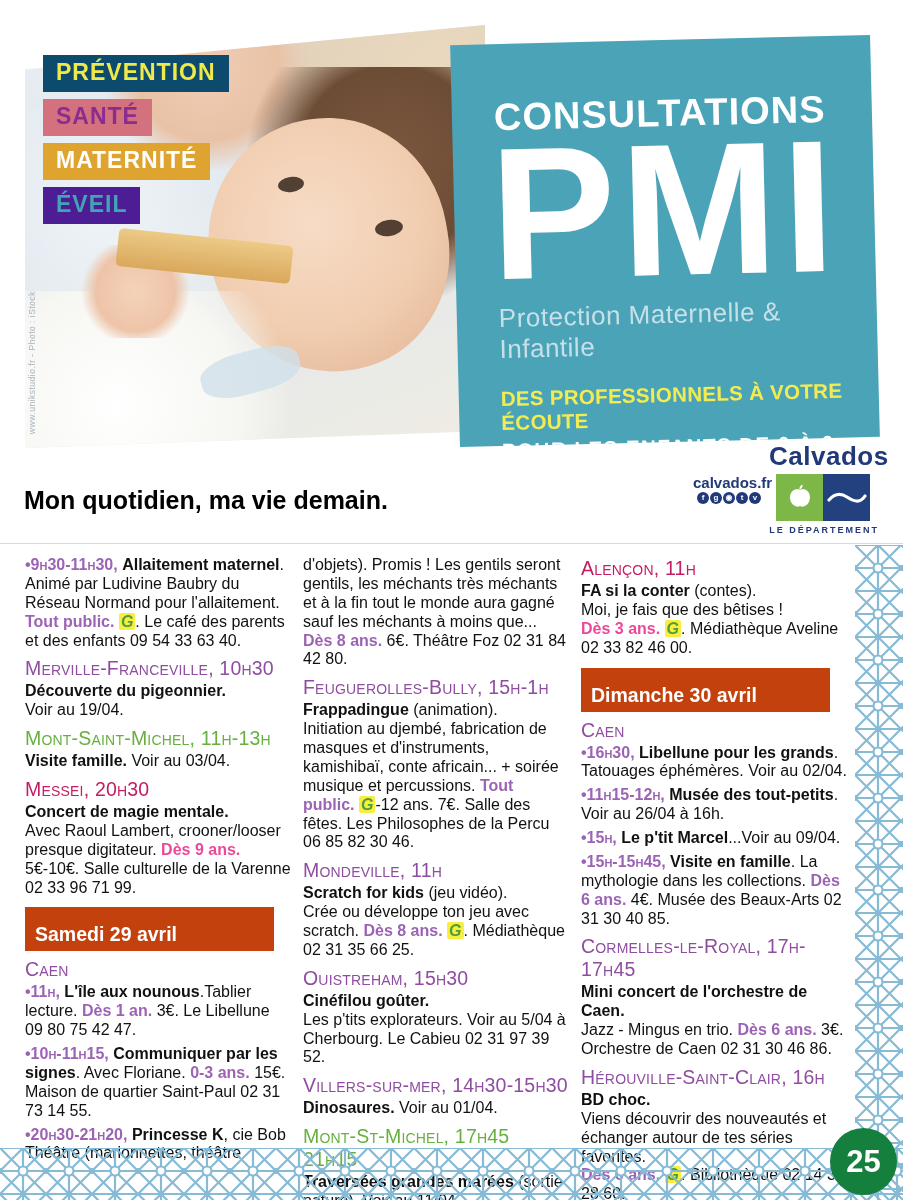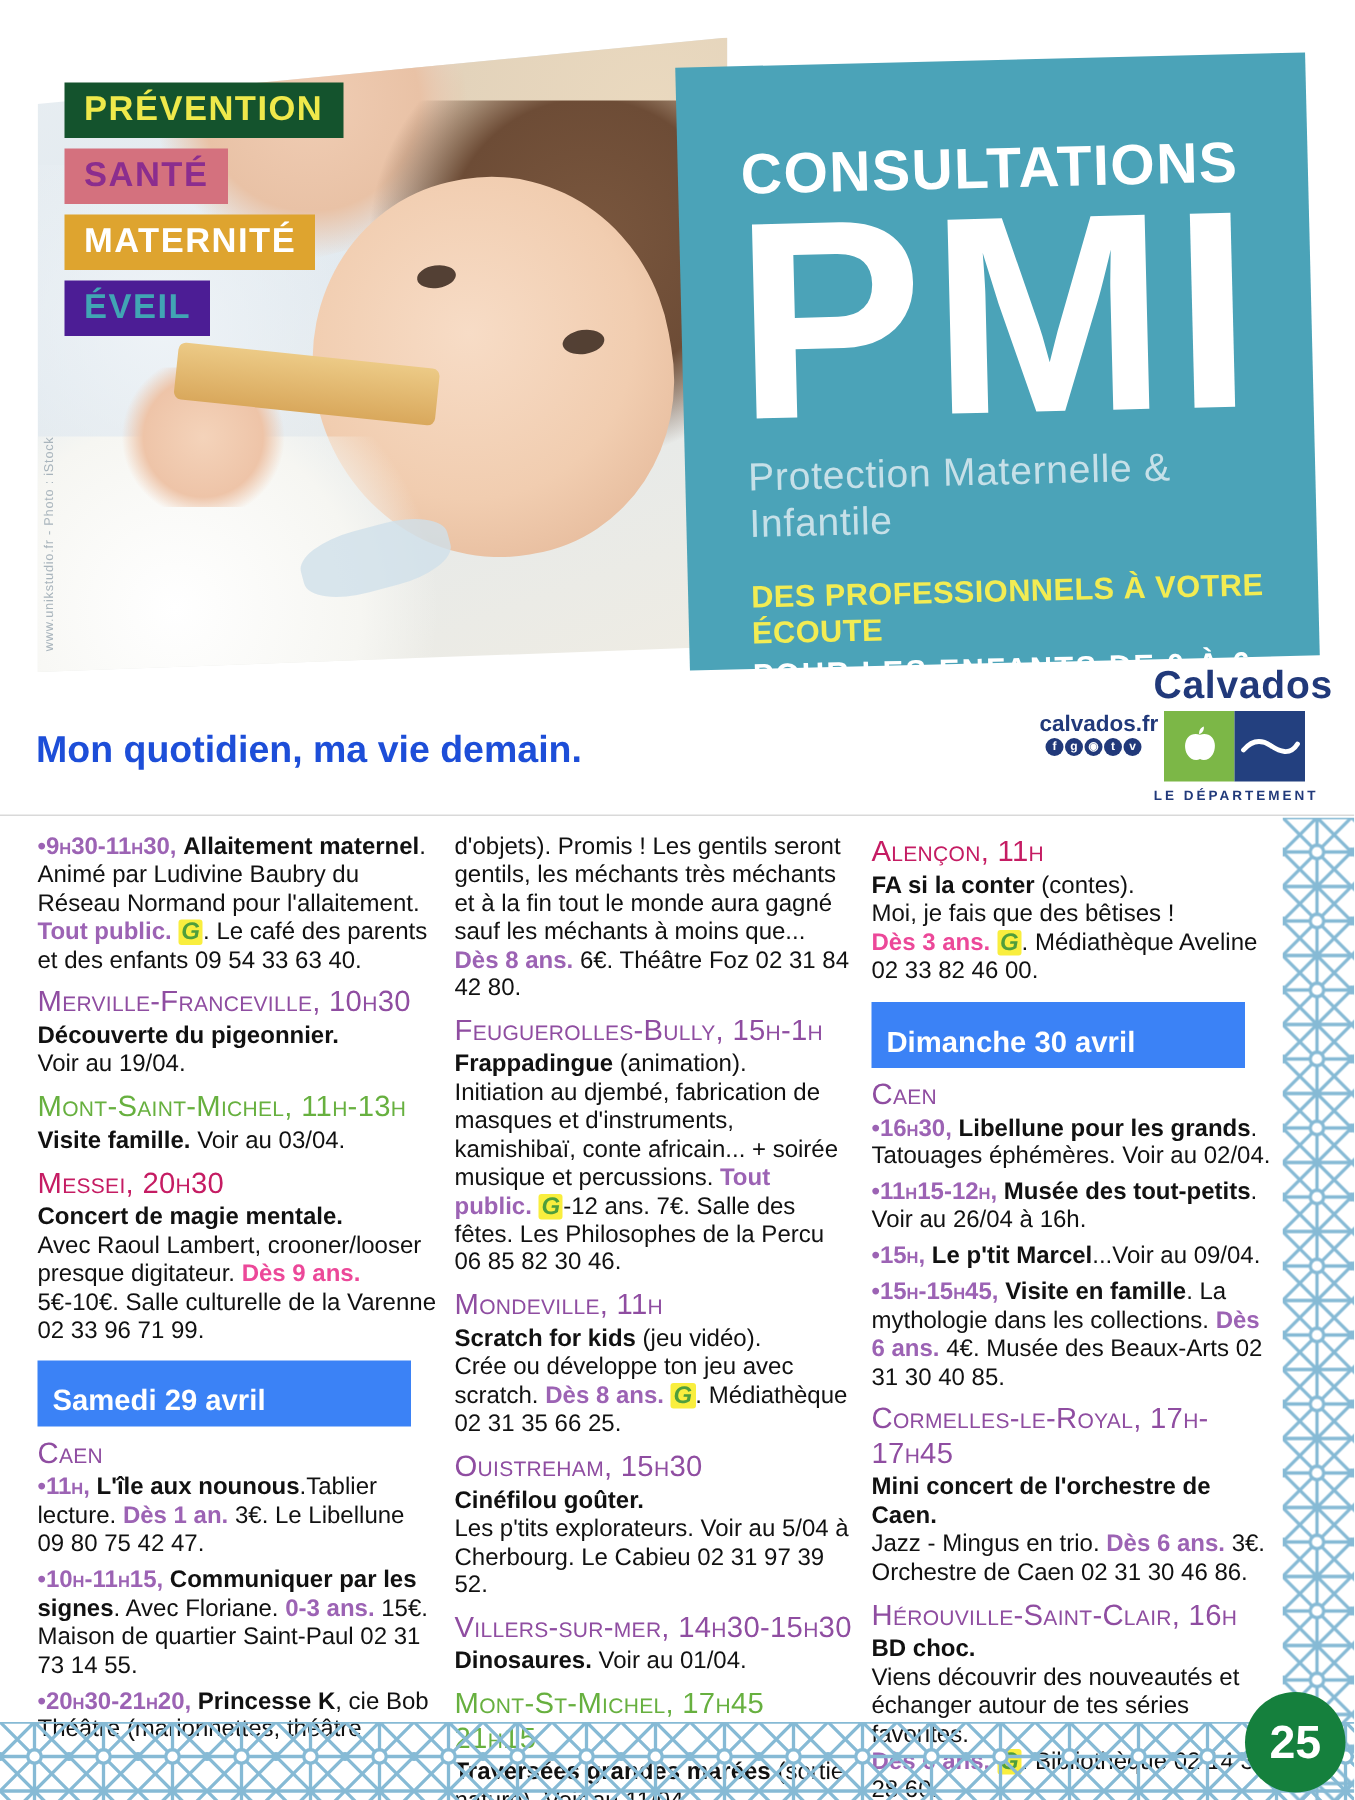--- a/index.html
+++ b/index.html
@@ -45,21 +45,21 @@
              transform:rotate(-1.4deg);}
   .pmi-inner{padding:52px 20px 0 42px;}
   .pmi-kicker{color:#ffffff;font-weight:bold;font-size:38px;letter-spacing:1px;}
   .pmi-title{color:#ffffff;font-weight:bold;font-size:188px;line-height:.8;letter-spacing:5px;
              margin-left:-6px;}
   .pmi-subtitle{color:#c6e0e8;font-size:26px;letter-spacing:.5px;margin-top:14px;}
   .pmi-line1{color:#F2EC53;font-weight:bold;font-size:20.5px;letter-spacing:.3px;margin-top:22px;}
   .pmi-line2{color:#ffffff;font-weight:bold;font-size:20.5px;letter-spacing:1.5px;margin-top:4px;}
 
   
-  .tagline{position:absolute;left:24px;top:486px;font-size:25px;font-weight:bold;color:#1d4ed8;text-align:right;}
+  .tagline{position:absolute;left:24px;top:486px;font-size:25px;font-weight:bold;color:#000000;text-align:right;}
   .brand-left{position:absolute;left:693px;top:474px;width:72px;text-align:center;}
   .brand-url{font-size:15px;font-weight:bold;color:#21397A;}
   .social-icons{margin-top:1px;display:flex;gap:1px;justify-content:center;}
   .soc{width:12px;height:12px;border-radius:50%;background:#21397A;color:#ffffff;font-size:8px;
        font-weight:bold;display:inline-flex;align-items:center;justify-content:center;line-height:1;}
   .logo{position:absolute;left:769px;top:441px;width:110px;text-align:right;}
   .logo-word{font-size:26px;font-weight:bold;color:#21397A;letter-spacing:.5px;}
   .logo-squares{display:flex;margin-top:2px;}
   .logo-sq{width:47px;height:47px;display:flex;align-items:center;justify-content:center;}
   .sq-green{background:#7CB747;margin-left:7px;}
@@ -76,21 +76,21 @@
   .seg-time{color:#9C63B4;font-weight:bold;font-variant:small-caps;}
   .seg-p{color:#9C63B4;font-weight:bold;}
   .seg-m{color:#ec4899;font-weight:bold;}
   .seg-g{background:#F9EE3E;color:#4F9E3C;font-weight:bold;font-style:italic;padding:0 2px;
          border-radius:2px;}
   .city{font-weight:normal;font-variant:small-caps;font-size:19.5px;margin:7px 0 2px;letter-spacing:.2px;}
   .col > .city:first-child{margin-top:1px;}
   .city-purple{color:#8F4DA1;}
   .city-green{color:#67B03F;}
   .city-magenta{color:#C51C63;}
-  .banner{background:#3b82f6;color:#ffffff;font-weight:bold;font-size:19.5px;
+  .banner{background:#c2410c;color:#ffffff;font-weight:bold;font-size:19.5px;
           padding:16px 10px 5px;margin:10px 0 6px;width:86%;}
 
   
   .pattern-right{position:absolute;right:0;top:545px;width:48px;height:655px;}
   .pattern-bottom{position:absolute;left:0;bottom:0;width:903px;height:52px;}
   .page-num{position:absolute;right:6px;bottom:5px;width:67px;height:67px;border-radius:50%;
             background:#15803d;color:#ffffff;font-weight:bold;font-size:31px;
             display:flex;align-items:center;justify-content:center;z-index:5;}
 </style>
 </head>
@@ -107,21 +107,21 @@
     <div class="ph-eye ph-eye-l"></div>
     <div class="ph-eye ph-eye-r"></div>
     <div class="ph-body"></div>
     <div class="ph-collar"></div>
     <div class="ph-baby-hand"></div>
     <div class="ph-stick"></div>
     <span class="photo-credit">www.unikstudio.fr - Photo : iStock</span>
   </div>
 
   <div class="topic-tags">
-      <div class="tag" style="background: #14532d; color: rgb(239, 233, 75);">PRÉVENTION</div>
+      <div class="tag" style="background: #0c4a6e; color: rgb(239, 233, 75);">PRÉVENTION</div>
       <div class="tag" style="background: rgb(212, 113, 126); color: rgb(139, 45, 142);">SANTÉ</div>
       <div class="tag" style="background: rgb(222, 164, 47); color: rgb(255, 255, 255);">MATERNITÉ</div>
       <div class="tag" style="background: #4c1d95; color: rgb(65, 165, 180);">ÉVEIL</div>
     </div>
 
   <div class="pmi-panel">
     <div class="pmi-inner">
       <div class="pmi-kicker">CONSULTATIONS</div>
       <div class="pmi-title">PMI</div>
       <div class="pmi-subtitle">Protection Maternelle &amp; Infantile</div>

